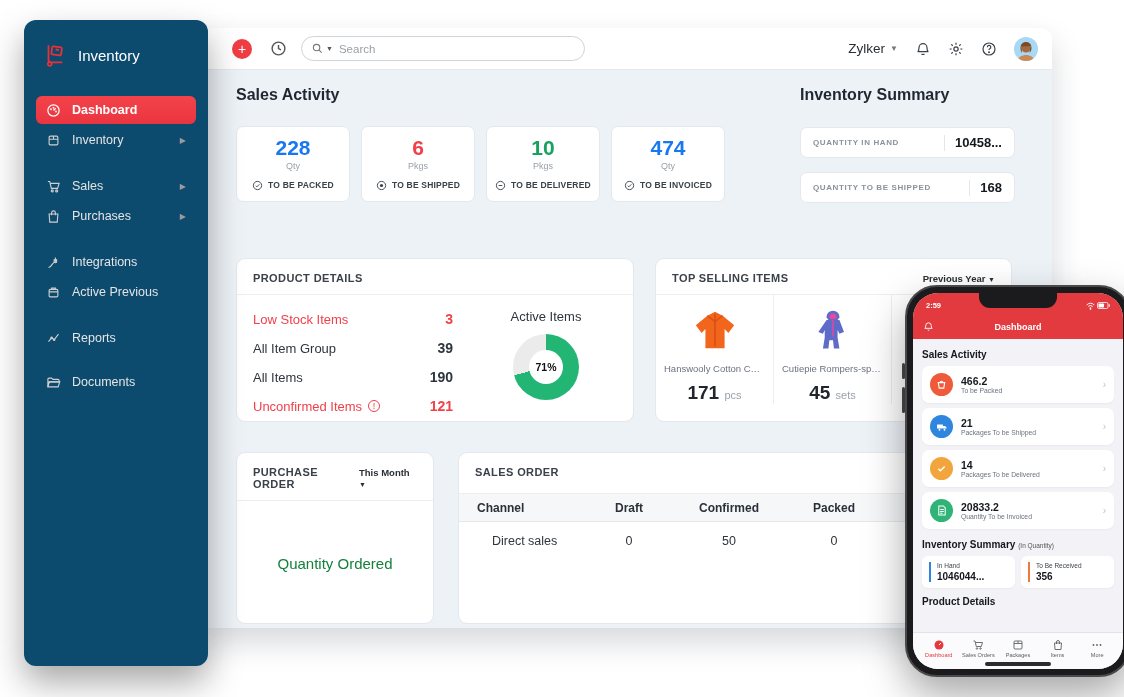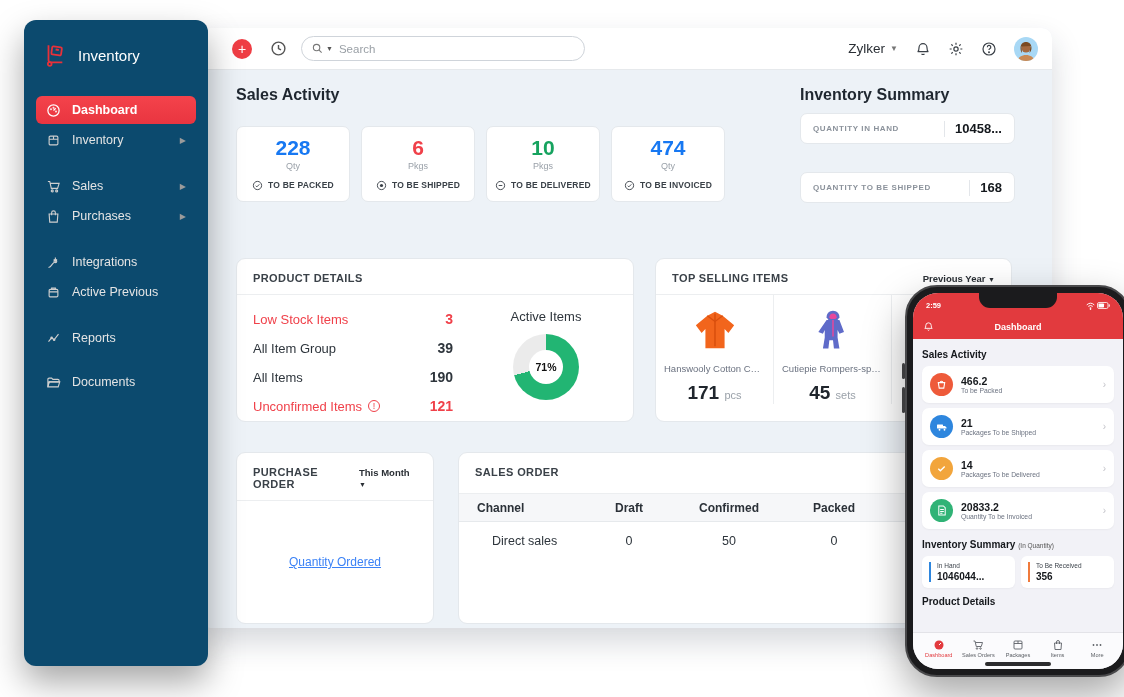--- a/index.html
+++ b/index.html
@@ -83,21 +83,21 @@
   
   .ts-items { display:flex; }
   .ts-item { width:118px; padding:10px 8px 0; text-align:center; border-right:1px solid #eceef0; cursor:pointer; }
   .ts-img { height:52px; display:flex; align-items:center; justify-content:center; }
   .ts-name { font-size:9.5px; color:#6b7280; margin-top:6px; white-space:nowrap; overflow:hidden; text-overflow:ellipsis; }
   .ts-qty { margin-top:8px; font-size:19px; font-weight:bold; color:#20262d; }
   .ts-qty .u { font-size:11px; font-weight:normal; color:#9aa1a9; }
 
   
   .po-center { position:absolute; left:0; right:0; top:102px; text-align:center; }
-  .po-label { font-size:12px; color:#3b82f6;text-decoration:underline; }
+  .po-label { font-size:15px; color:#15803d; }
   .po-value { font-size:23px; font-weight:bold; color:#1778f2; margin-top:5px; }
 
   
   .so-table { position:absolute; left:0; top:40px; width:100%; }
   .so-hrow { display:grid; grid-template-columns:130px 80px 120px 90px 100px; background:#f6f7f9;
              border-top:1px solid #eceef0; border-bottom:1px solid #e6e9ec; height:29px; align-items:center; }
   .so-hrow div { font-size:12px; font-weight:bold; color:#2b3138; text-align:center; }
   .so-hrow div:first-child { text-align:left; padding-left:18px; }
   .so-row { display:grid; grid-template-columns:130px 80px 120px 90px 100px; height:38px; align-items:center; }
   .so-row div { font-size:12.5px; color:#2e353c; text-align:center; }
@@ -239,21 +239,21 @@
           <svg width="11" height="11" viewBox="0 0 24 24" fill="none" stroke="#3a4148" stroke-width="2">
               <circle cx="12" cy="12" r="9"></circle>
               <path d="M8 12.5l2.5 2.5L16 9.5"></path>
             </svg>
           <span>TO BE INVOICED</span>
         </div>
       </div>
     </div>
 
     <div class="sec-title" style="left:600px; top:58px;">Inventory Summary</div>
-    <div class="inv-row" style="top:85px;">
+    <div class="inv-row" style="top:99px;">
       <span class="inv-label">QUANTITY IN HAND</span>
       <span class="inv-sep"></span>
       <span class="inv-value">10458...</span>
     </div>
     <div class="inv-row" style="top:144px;">
       <span class="inv-label">QUANTITY TO BE SHIPPED</span>
       <span class="inv-sep"></span>
       <span class="inv-value">168</span>
     </div>
 

